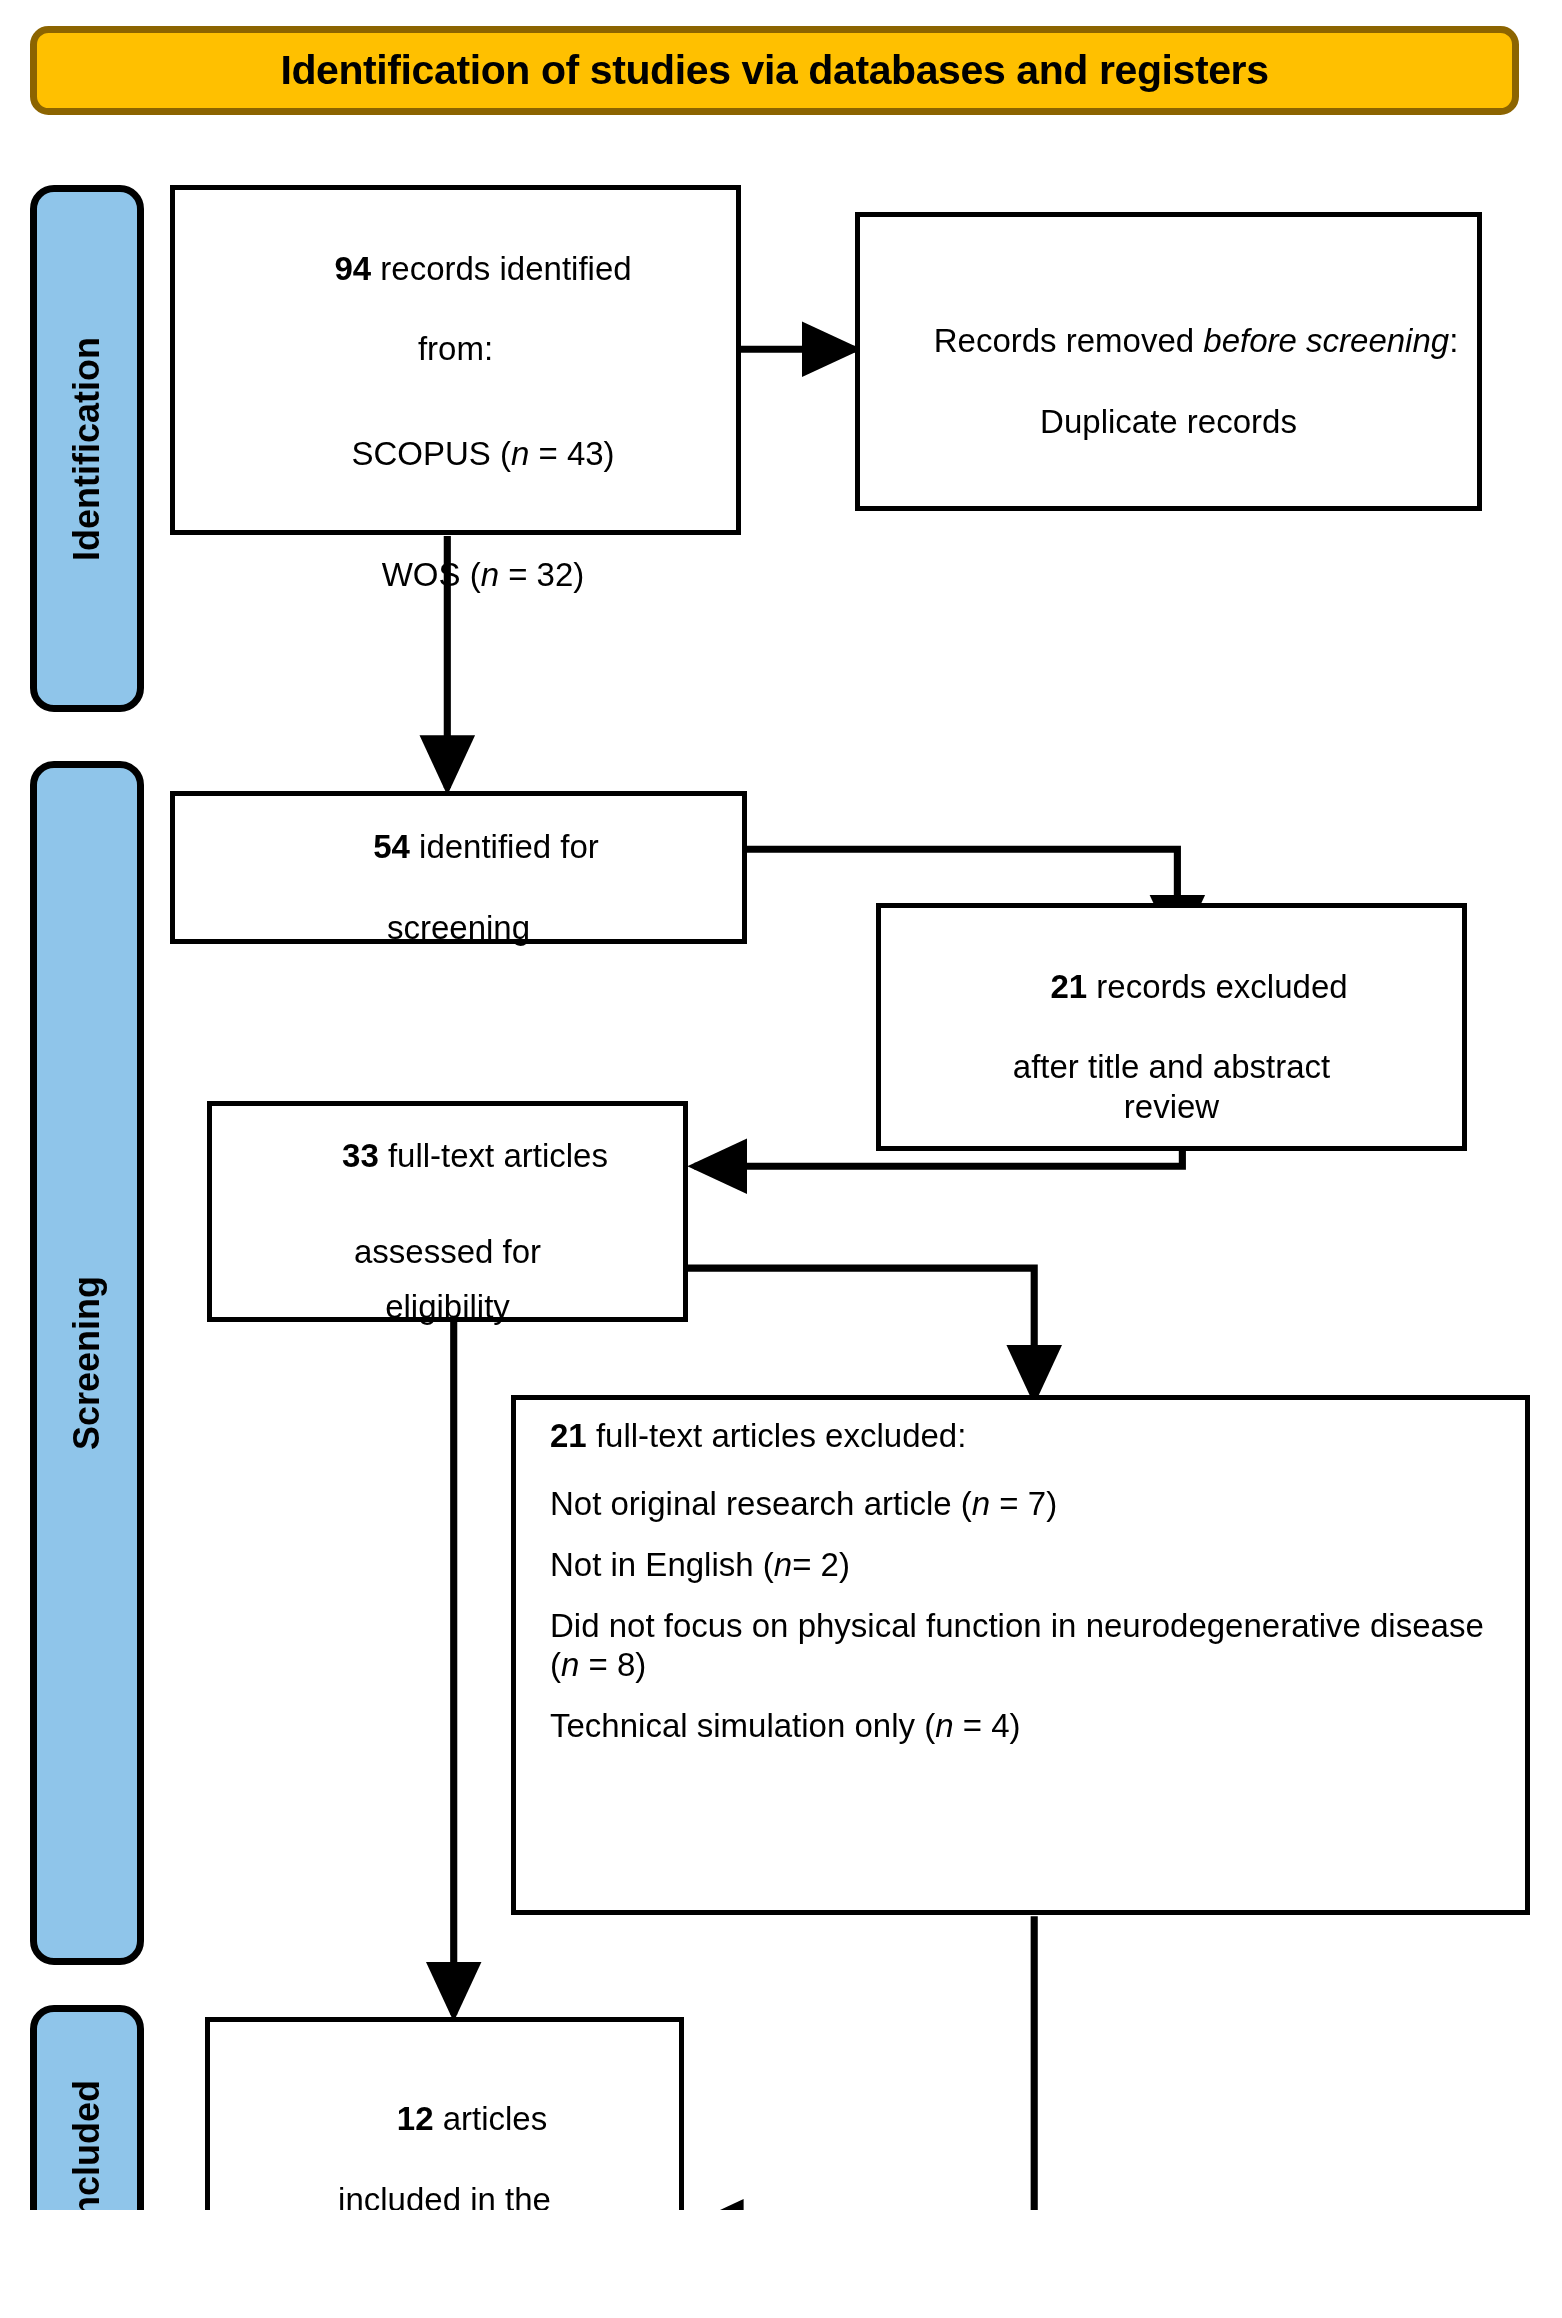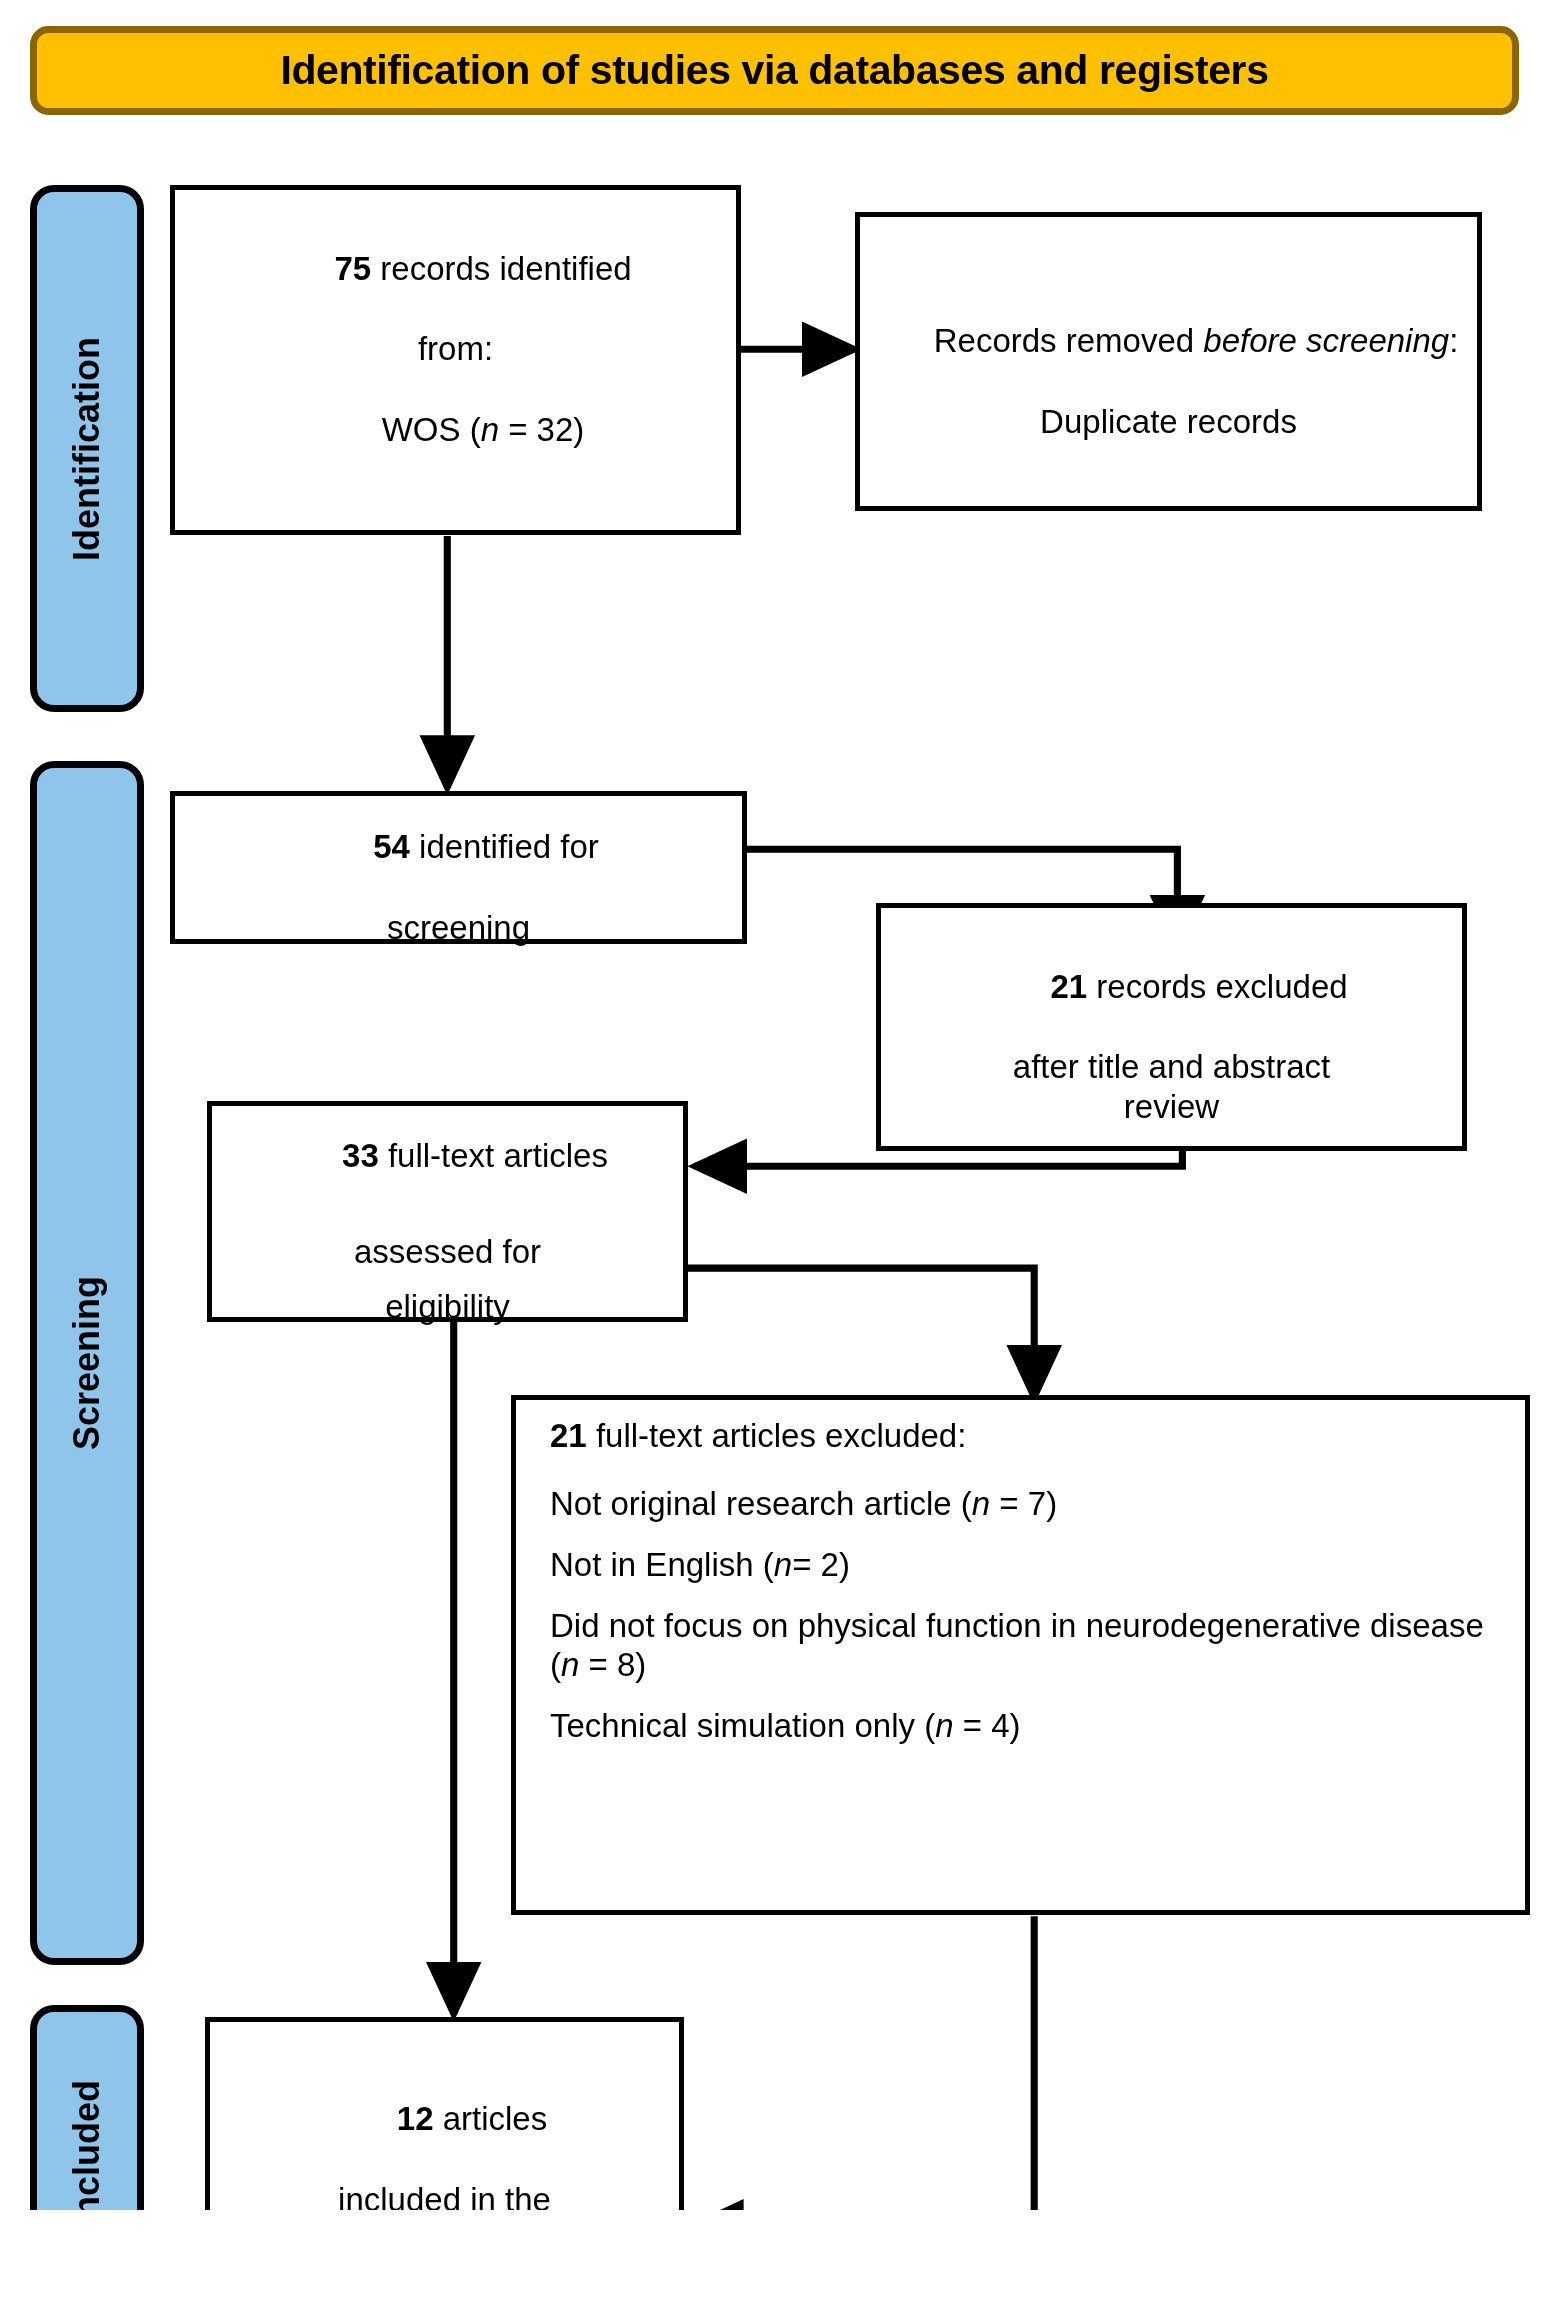--- a/index.html
+++ b/index.html
@@ -155,23 +155,26 @@
   <div class="phase" style="left:30px; top:761px; width:114px; height:1204px;">
     <span class="phase-label">Screening</span>
   </div>
 
   <div class="phase" style="left:30px; top:2005px; width:114px; height:299px;">
     <span class="phase-label">Included</span>
   </div>
 
   <div class="box" style="left:170px; top:185px; width:571px; height:350px; justify-content:flex-start; padding-top:18.5px;">
     <div class="line">
-      <span class="b">75</span><span> records identified</span>
+      <span class="b">94</span><span> records identified</span>
     </div>
     <div class="line">from:</div>
+    <div class="line spacer-above">
+      <span>SCOPUS (</span><span class="it">n</span><span> = 43)</span>
+    </div>
     <div class="line">
       <span>WOS (</span><span class="it">n</span><span> = 32)</span>
     </div>
   </div>
 
   <div class="box" style="left:855px; top:212px; width:627px; height:299px;">
     <div class="line">
       <span>Records removed </span><span class="it">before screening</span><span>:</span>
     </div>
     <div class="line">Duplicate records</div>

